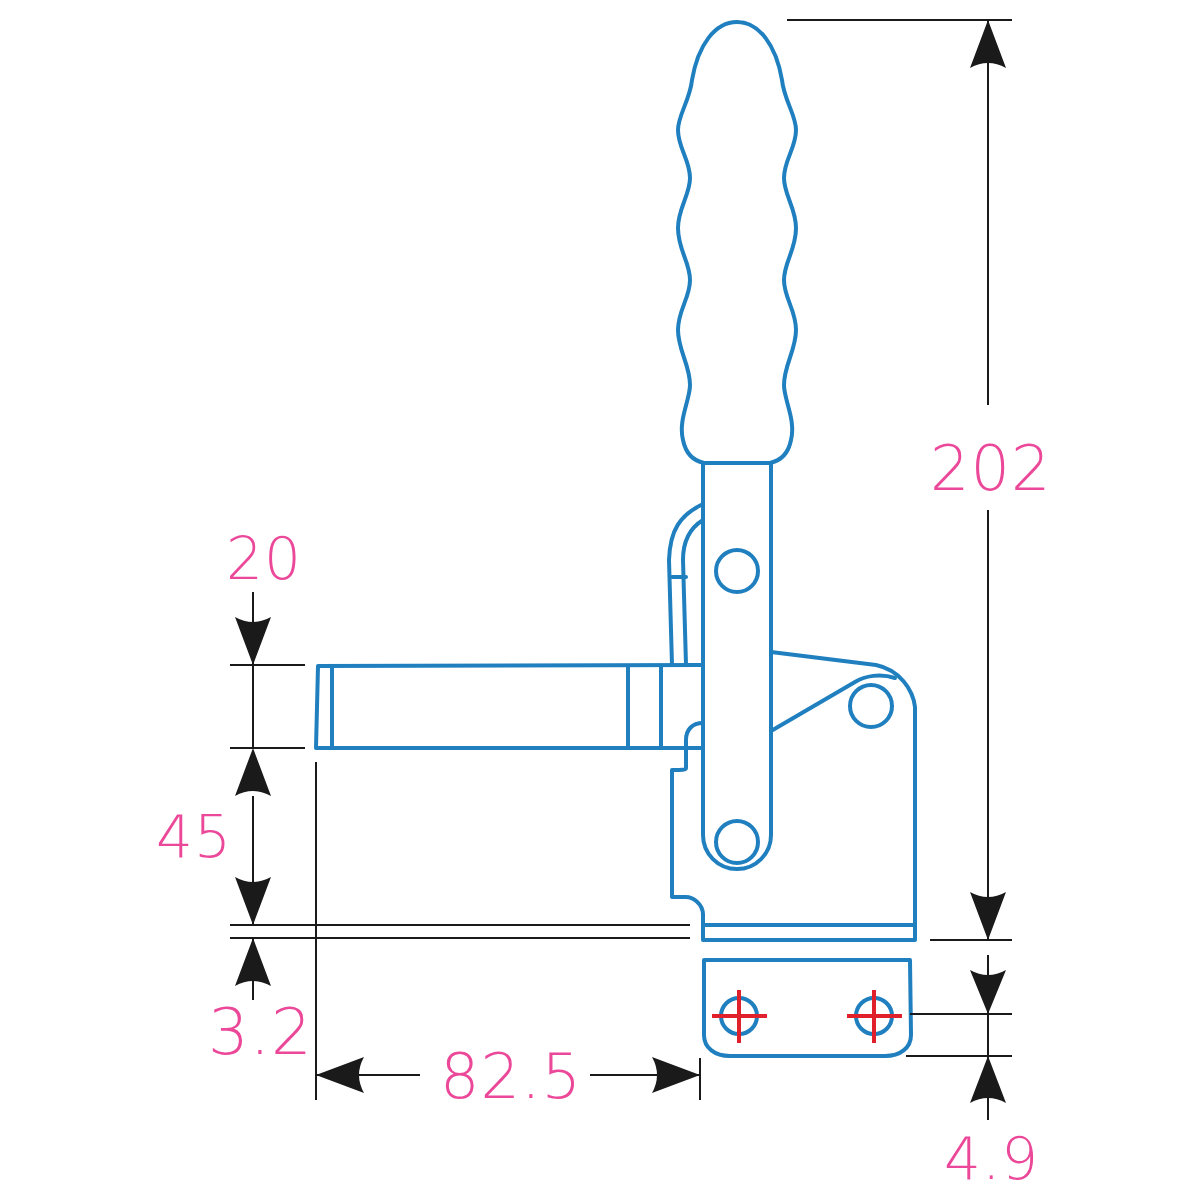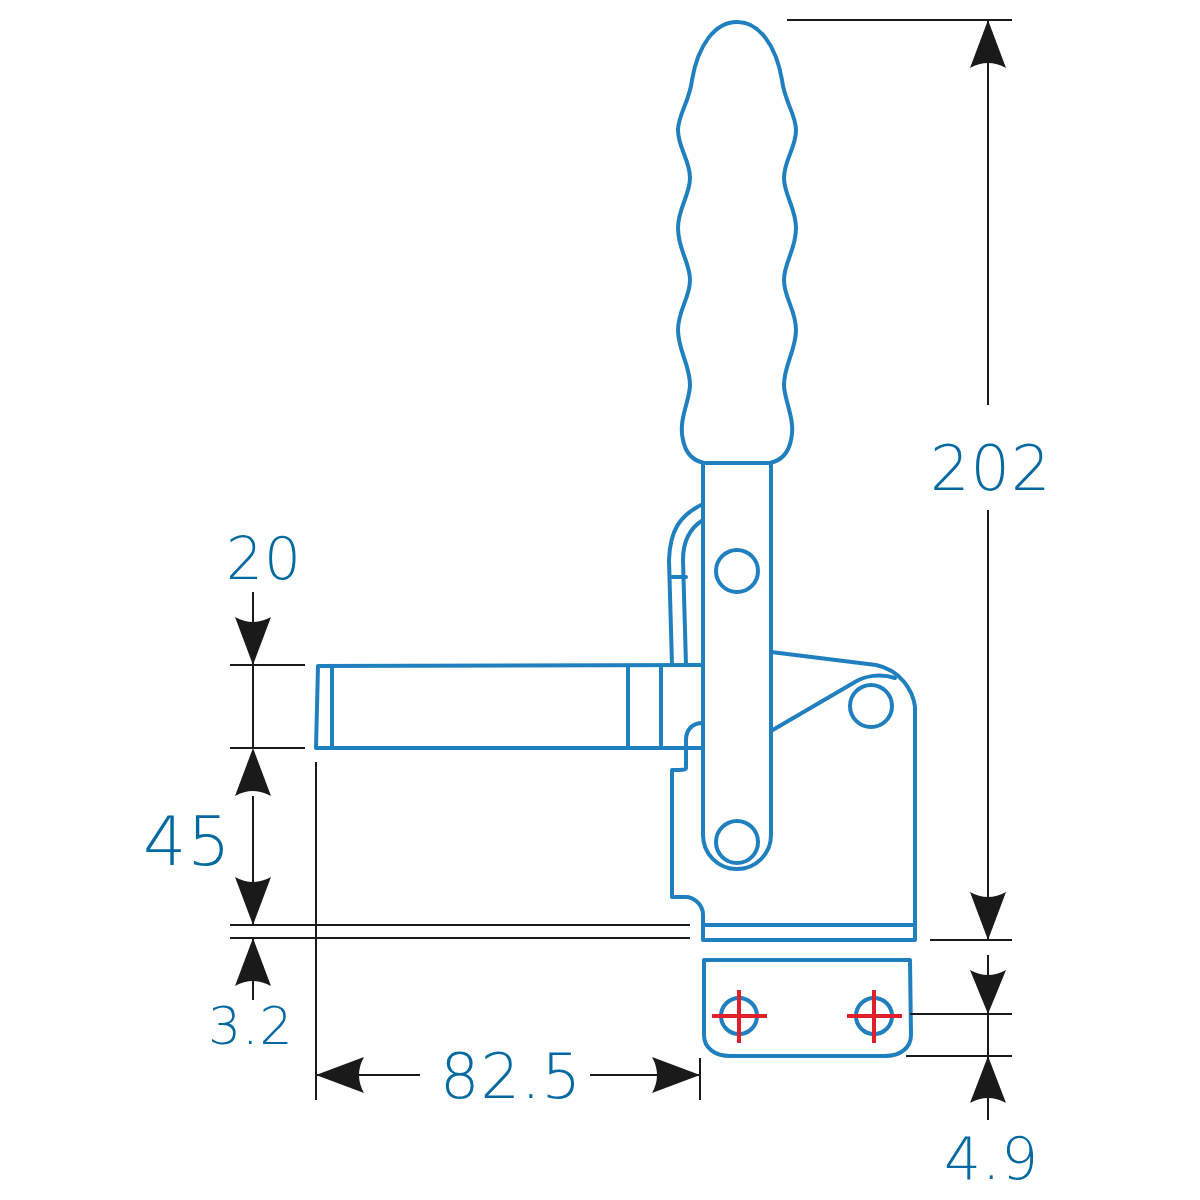--- a/index.html
+++ b/index.html
@@ -6,21 +6,21 @@
     body { width: 1200px; height: 1200px; position: relative; overflow: hidden; }
     #drawing { position: absolute; left: 0; top: 0; width: 1200px; height: 1200px; }
     .part { fill: none; stroke: #1f7fbf; stroke-width: 4; stroke-linejoin: round; stroke-linecap: round; }
     .dim { fill: none; stroke: #1a1a1a; stroke-width: 2; }
     .arrow { fill: #1a1a1a; stroke: none; }
     .cross { stroke: #e0202a; stroke-width: 4; }
     .dim-label {
       position: absolute;
       font-family: "DejaVu Sans", sans-serif;
       font-weight: 200;
-      color: #0369a1;
+      color: #ec4899;
       line-height: 1;
       white-space: nowrap;
       letter-spacing: 1px;
     }
   </style>
 </head>
 <body>
 
 <svg id="drawing" viewBox="0 0 1200 1200" xmlns="http://www.w3.org/2000/svg">
 
@@ -120,16 +120,16 @@
     <line class="dim" x1="910" y1="1014" x2="1012" y2="1014"></line>
     <line class="dim" x1="906" y1="1056" x2="1012" y2="1056"></line>
     <line class="dim" x1="988" y1="955" x2="988" y2="1120"></line>
     <path class="arrow" d="M988,1014 L970,970 Q988,980 1006,970 Z"></path>
     <path class="arrow" d="M988,1056 L970,1103 Q988,1093 1006,1103 Z"></path>
   </g>
 </svg>
 
 <div class="dim-label" style="left:930px; top:438px; font-size:62px;">202</div>
 <div class="dim-label" style="left:226px; top:530px; font-size:58px;">20</div>
-<div class="dim-label" style="left:143px; top:808px; font-size:68px;">45</div>
-<div class="dim-label" style="left:208px; top:1000px; font-size:52px;">3.2</div>
+<div class="dim-label" style="left:156px; top:808px; font-size:58px;">45</div>
+<div class="dim-label" style="left:208px; top:1000px; font-size:64px;">3.2</div>
 <div class="dim-label" style="left:440px; top:1046px; font-size:62px;">82.5</div>
 <div class="dim-label" style="left:944px; top:1130px; font-size:58px;">4.9</div>
 
 </body></html>

